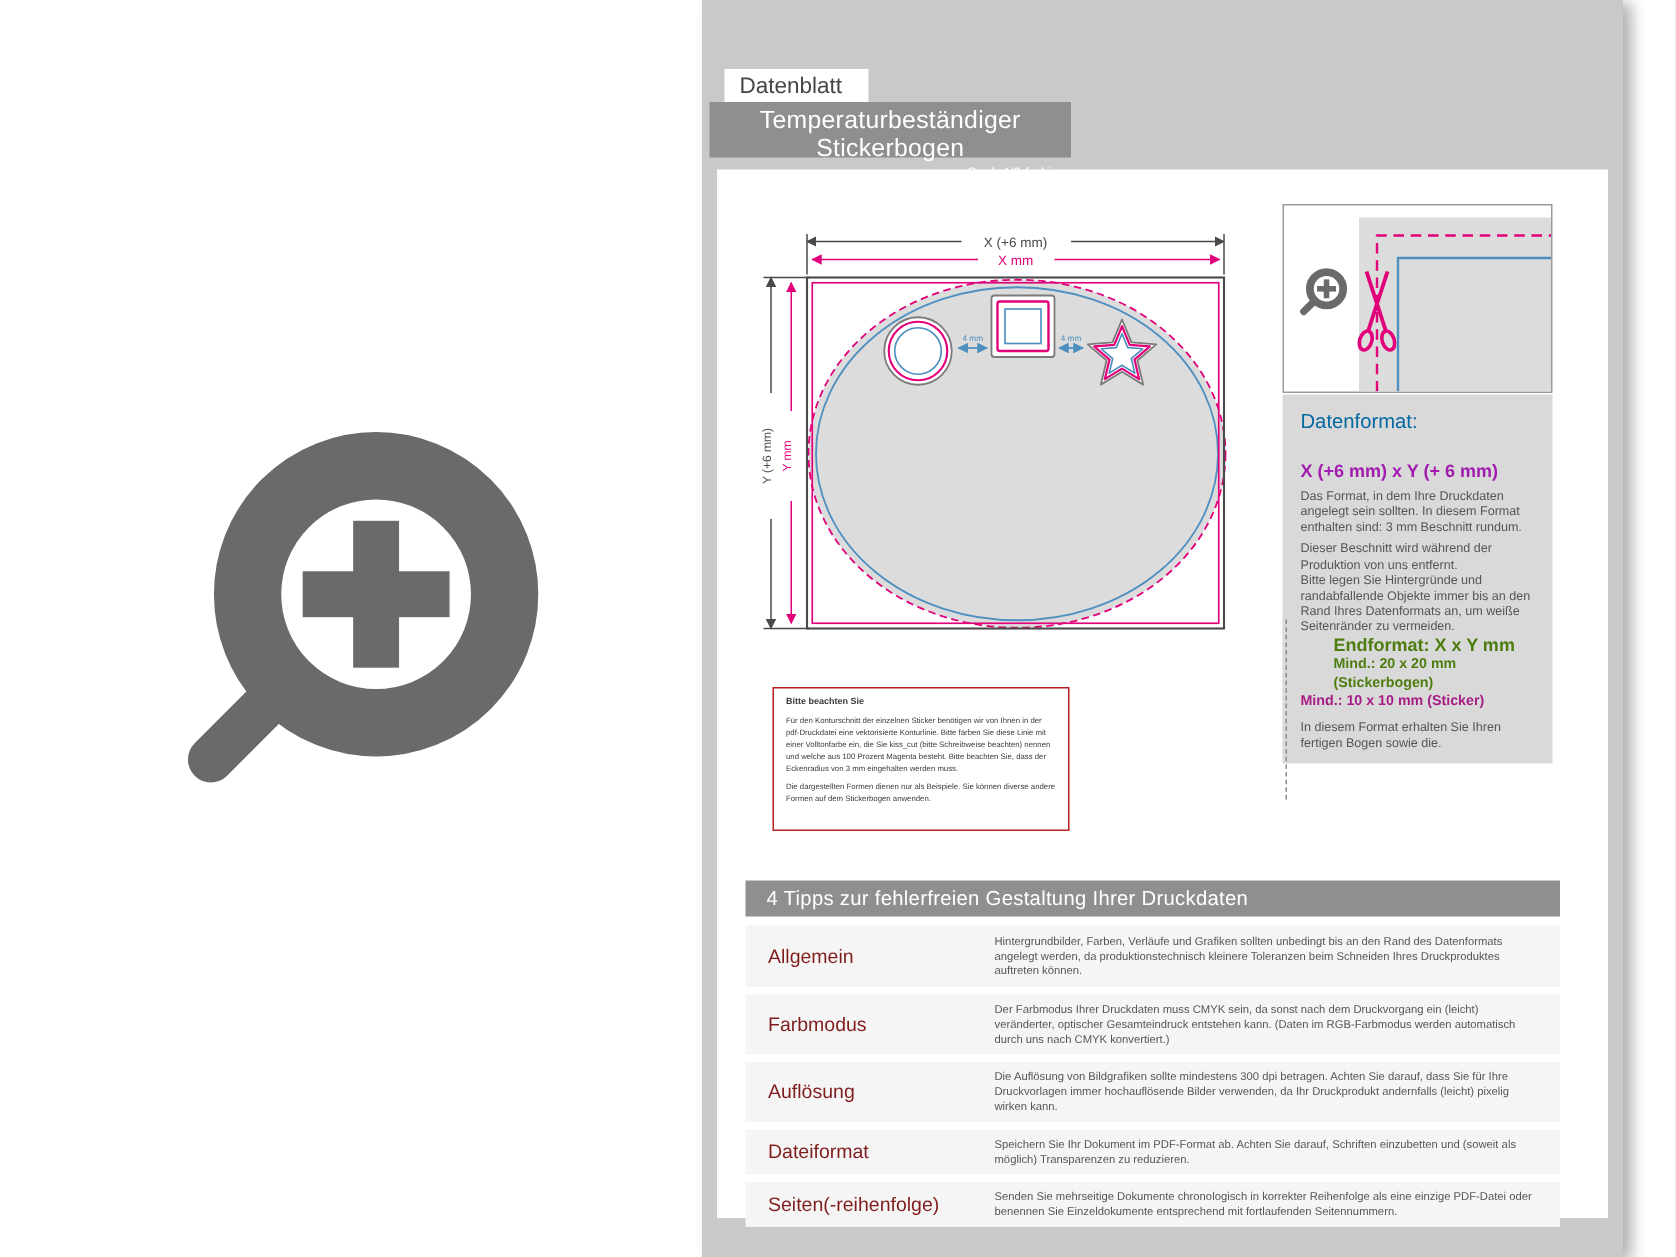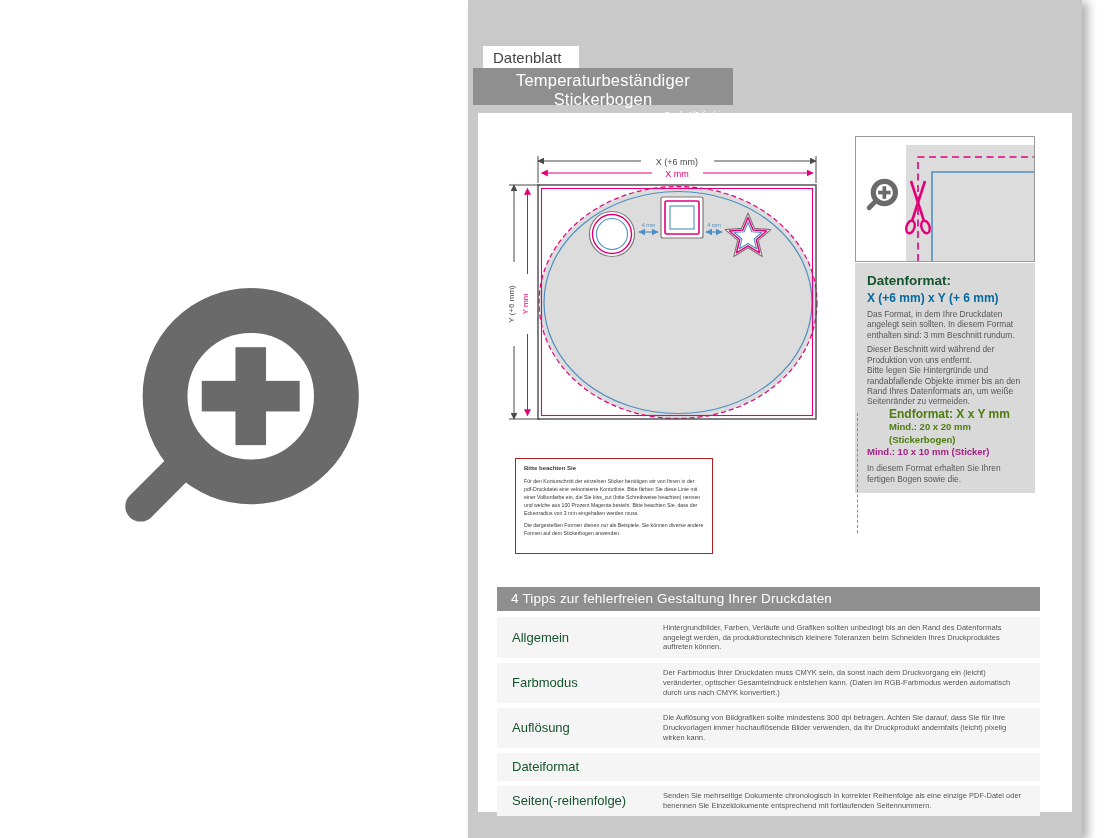--- a/index.html
+++ b/index.html
@@ -5,54 +5,54 @@
   * { margin:0; padding:0; box-sizing:border-box; }
   body { font-family:"Liberation Sans", sans-serif; background:#fff; }
   .canvas { position:relative; width:1117px; height:838px; background:#fff; overflow:hidden; }
 
   .panel { position:absolute; left:468px; top:0; width:614px; height:838px; background:#c9c9c9;
            box-shadow:6px 2px 9px rgba(0,0,0,0.30); }
   .sheet { position:absolute; left:478px; top:113px; width:594px; height:699px; background:#fff; }
 
   .tab { position:absolute; left:483px; top:46px; width:96px; height:22px; background:#fff;
          font-size:15px; color:#454545; line-height:23px; padding-left:10px; }
-  .titlebar { position:absolute; left:473px; top:68px; width:260px; height:37px; background:#8f8f8f; color:#fff; }
+  .titlebar { position:absolute; left:473px; top:68px; width:241px; height:37px; background:#8f8f8f; color:#fff; }
   .titlebar .t { display:block; font-size:16.5px; text-align:center; padding-top:3px; letter-spacing:0.2px; }
   .titlebar .s { display:block; font-size:9px; text-align:right; padding-right:8px; margin-top:1px; }
 
   .diagram { position:absolute; left:500px; top:150px; }
 
   .notice { position:absolute; left:515px; top:458px; width:198px; height:96px;
             border:1.5px solid #b51f1f; background:#fff; padding:6px 8px; color:#3a3a3a; }
   .notice .nt { font-size:6px; font-weight:bold; margin-bottom:6px; }
   .notice p { font-size:5.2px; line-height:1.55; margin-bottom:4px; }
 
   .illus { position:absolute; left:855px; top:136px; width:180px; height:126px;
            background:#fff; border:1px solid #9a9a9a; overflow:hidden; }
 
   .sidepanel { position:absolute; left:855px; top:263px; width:180px; background:#d9d9d9;
                padding:10px 12px 9px 12px; color:#565656; }
-  .sidepanel .h1 { font-size:13.5px; font-weight:bold; color:#14532d; }
-  .sidepanel .h2 { font-size:12px; font-weight:bold; color:#0369a1; margin-top:3px; }
+  .sidepanel .h1 { font-size:13.5px; font-weight:normal; color:#0369a1; }
+  .sidepanel .h2 { font-size:12px; font-weight:bold; color:#a21caf; margin-top:19px; }
   .sidepanel p { font-size:8.4px; line-height:1.24; margin-top:4px; }
   .sidepanel .blk { }
   .mag { color:#4d7c0f;padding-left:22px; }
   .pur { color:#a81c87; }
   .blu { color:#2e7eb3; }
   .sidepanel .fh { font-size:12px; font-weight:bold; }
   .sidepanel .fm { font-size:9.5px; font-weight:bold; line-height:1.35; }
   .sidepanel .note { display:block; font-size:7px; font-weight:bold; margin-top:2px; }
   .dashline { position:absolute; left:857px; top:413px; height:120px; width:0;
               border-left:1px dashed #8b8b8b; }
 
   .tips-header { position:absolute; left:497px; top:587px; width:543px; height:24px; background:#8f8f8f;
                  color:#fff; font-size:13.5px; line-height:24px; padding-left:14px; letter-spacing:0.2px; }
   .tips { position:absolute; left:497px; top:617px; width:543px; }
   .trow { display:flex; align-items:center; background:#f5f5f5; margin-bottom:5px; }
-  .trow .lbl { width:166px; padding-left:15px; font-size:13px; color:#14532d; flex-shrink:0; }
+  .trow .lbl { width:166px; padding-left:15px; font-size:13px; color:#7f1d1d; flex-shrink:0; }
   .trow .txt { flex:1; padding:5px 13px 5px 0; font-size:7.5px; color:#565656; line-height:1.33; }
   .h41{min-height:41px}.h39{min-height:39px}.h40{min-height:40px}.h28{min-height:28px}
 
   .bigzoom { position:absolute; left:116px; top:286px; }
 </style>
 </head>
 <body>
 
 <div class="canvas">
 
@@ -199,20 +199,21 @@
     <div class="trow h39">
       <div class="lbl">Farbmodus</div>
       <div class="txt">Der Farbmodus Ihrer Druckdaten muss CMYK sein, da sonst nach dem Druckvorgang ein (leicht) veränderter, optischer Gesamteindruck entstehen kann. (Daten im RGB-Farbmodus werden automatisch durch uns nach CMYK konvertiert.)</div>
     </div>
     <div class="trow h40">
       <div class="lbl">Auflösung</div>
       <div class="txt">Die Auflösung von Bildgrafiken sollte mindestens 300 dpi betragen. Achten Sie darauf, dass Sie für Ihre Druckvorlagen immer hochauflösende Bilder verwenden, da Ihr Druckprodukt andernfalls (leicht) pixelig wirken kann.</div>
     </div>
     <div class="trow h28">
       <div class="lbl">Dateiformat</div>
+      <div class="txt">Speichern Sie Ihr Dokument im PDF-Format ab. Achten Sie darauf, Schriften einzubetten und (soweit als möglich) Transparenzen zu reduzieren.</div>
     </div>
     <div class="trow h28">
       <div class="lbl">Seiten(-reihenfolge)</div>
       <div class="txt">Senden Sie mehrseitige Dokumente chronologisch in korrekter Reihenfolge als eine einzige PDF-Datei oder benennen Sie Einzeldokumente entsprechend mit fortlaufenden Seitennummern.</div>
     </div>
   </div>
 
 </div>
 
 </body></html>

